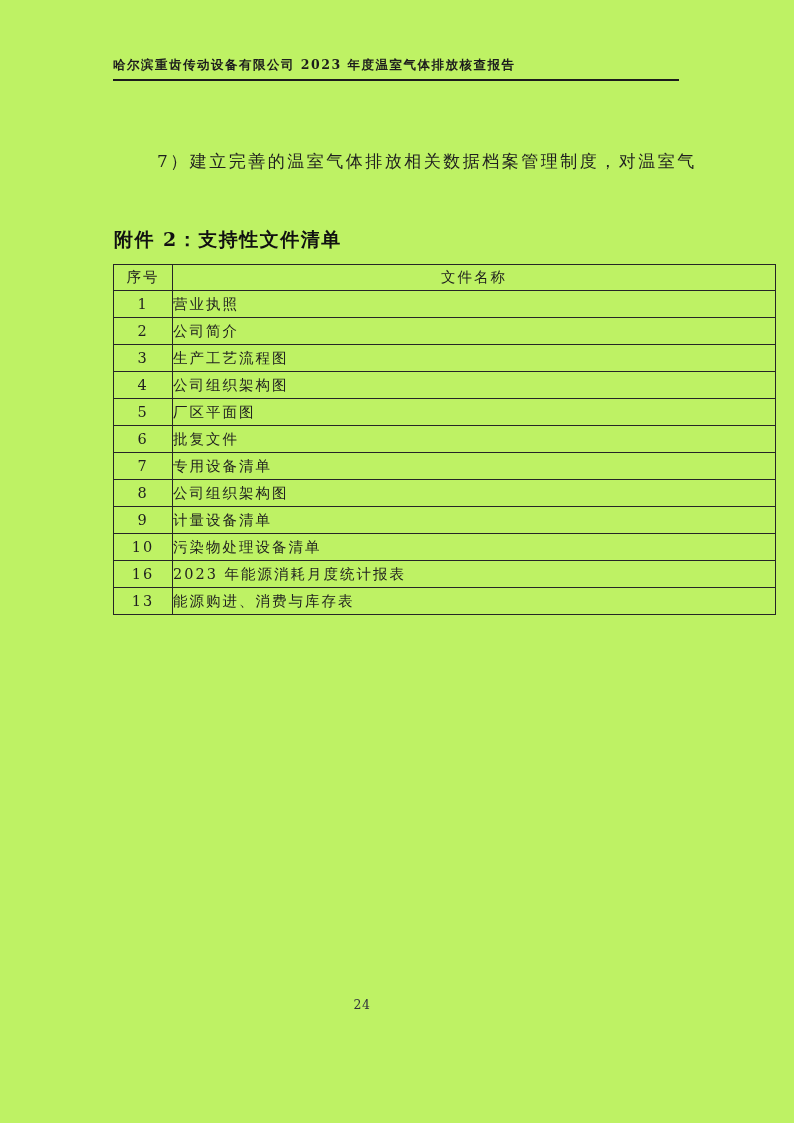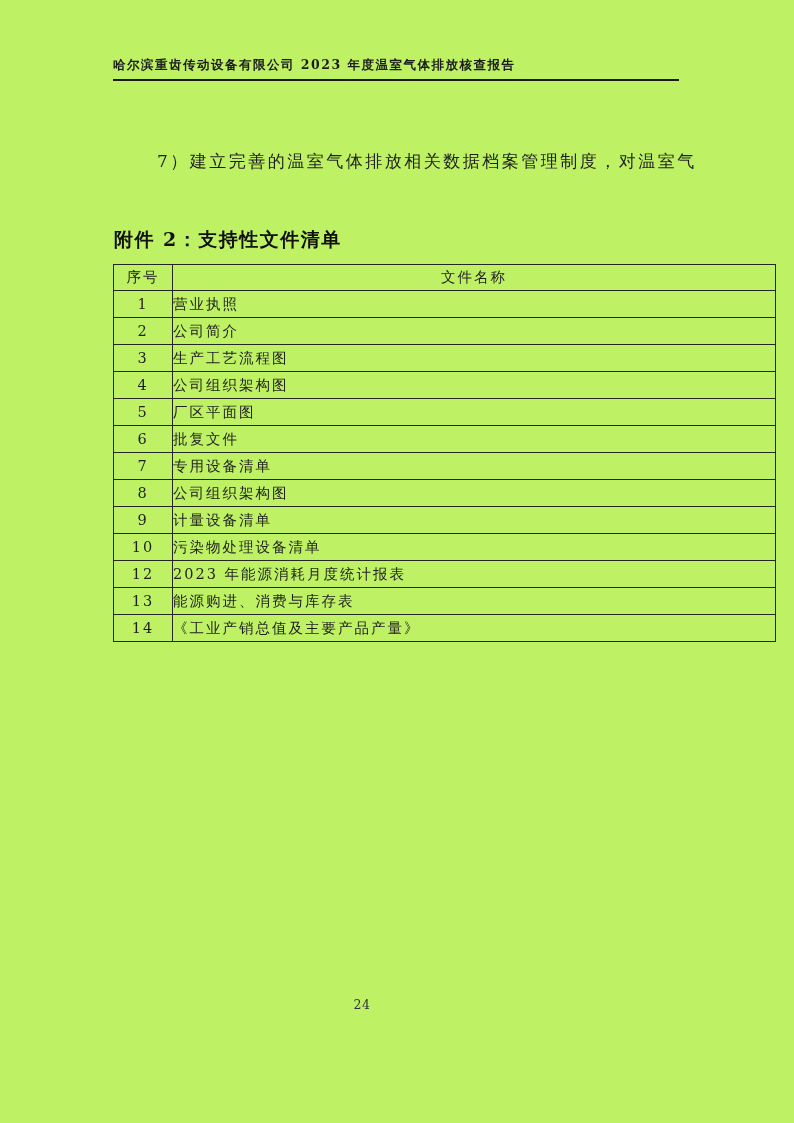--- a/index.html
+++ b/index.html
@@ -145,29 +145,25 @@
         </tr>
         <tr>
           <td class="cell-center num-cell">9</td>
           <td class="cell-name">计量设备清单</td>
         </tr>
         <tr>
           <td class="cell-center num-cell">10</td>
           <td class="cell-name">污染物处理设备清单</td>
         </tr>
         <tr>
-          <td class="cell-center num-cell">12</td>
+          <td class="cell-center num-cell">16</td>
           <td class="cell-name">2023 年能源消耗月度统计报表</td>
         </tr>
         <tr>
           <td class="cell-center num-cell">13</td>
           <td class="cell-name">能源购进、消费与库存表</td>
-        </tr>
-        <tr>
-          <td class="cell-center num-cell">14</td>
-          <td class="cell-name">《工业产销总值及主要产品产量》</td>
         </tr>
       </tbody>
   </table>
 
   <div class="page-number">24</div>
 
 </div>
 
 </body></html>

